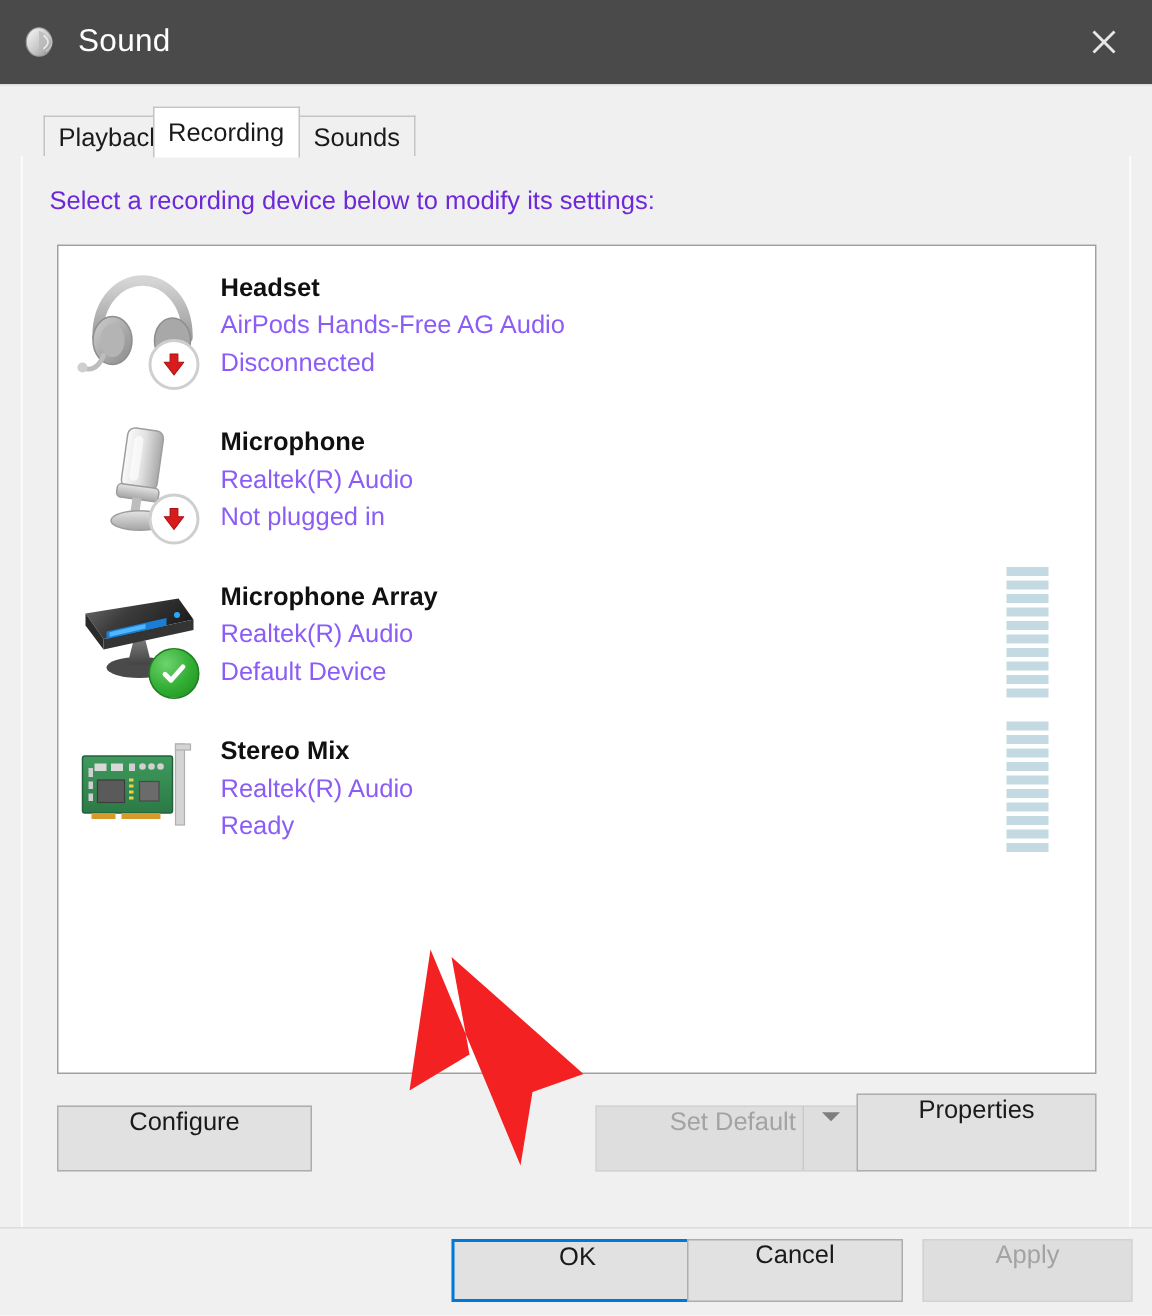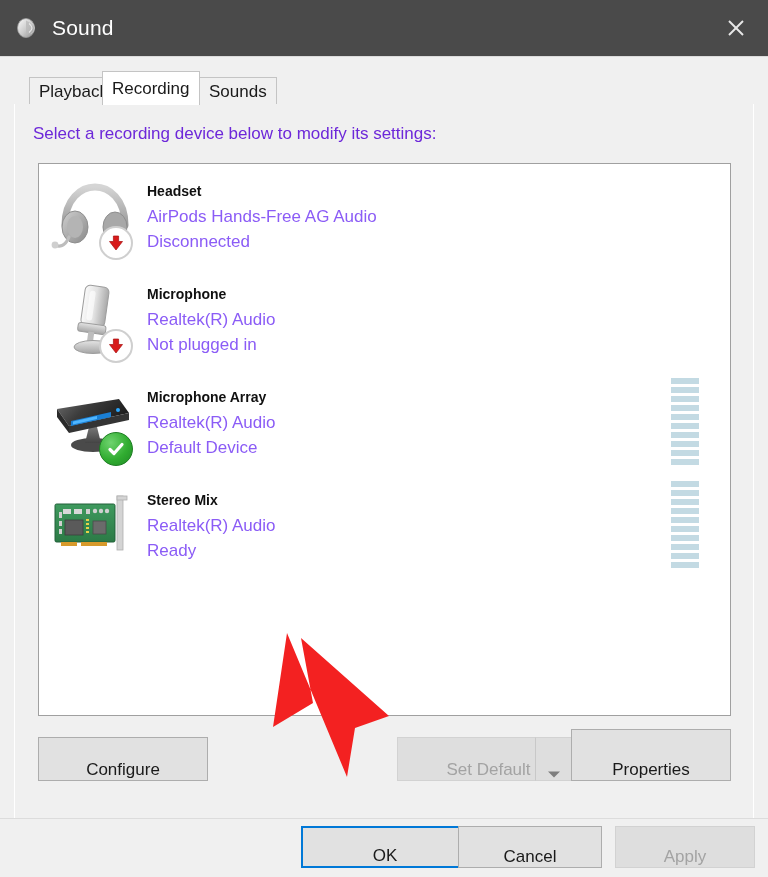--- a/index.html
+++ b/index.html
@@ -158,21 +158,21 @@
   }
   .device-text {
     flex: 1;
     min-width: 0;
     display: flex;
     flex-direction: column;
     justify-content: center;
     padding-top: 2px;
   }
   .device-name {
-    font-size: 14px;
+    font-size: 17px;
     font-weight: bold;
     color: #101010;
     line-height: 25px;
     white-space: nowrap;
   }
   .device-driver, .device-status {
     font-size: 17px;
     color: #8b5cf6;
     line-height: 25px;
     white-space: nowrap;
@@ -219,21 +219,21 @@
   }
 
   
   .btn {
     box-sizing: border-box;
     background: #e1e1e1;
     border: 1px solid #adadad;
     font-size: 17px;
     color: #1a1a1a;
     display: flex;
-    align-items: flex-end;
+    align-items: flex-start;
     justify-content: center;
     font-family: "Liberation Sans", sans-serif;
     padding: 0;
   }
   .btn.disabled {
     color: #a3a3a3;
     background: #dedede;
     border-color: #d2d2d2;
   }
 

